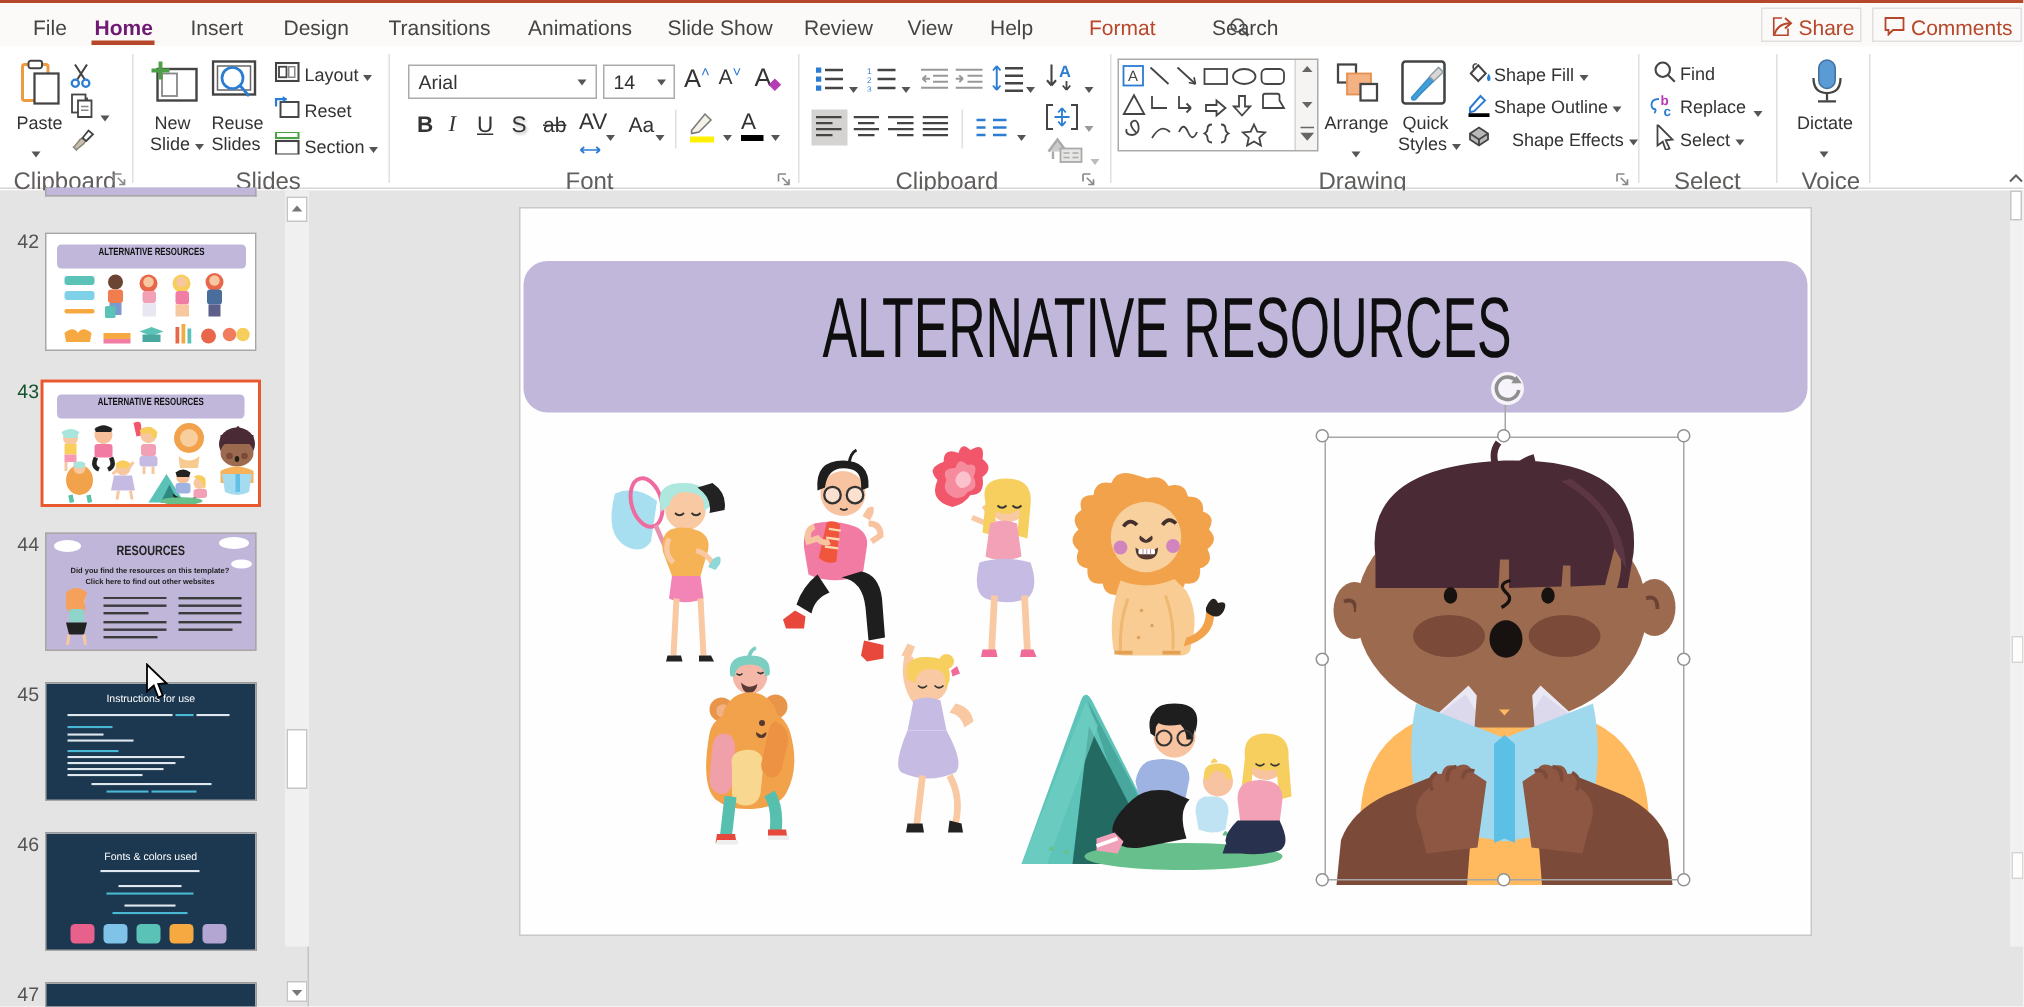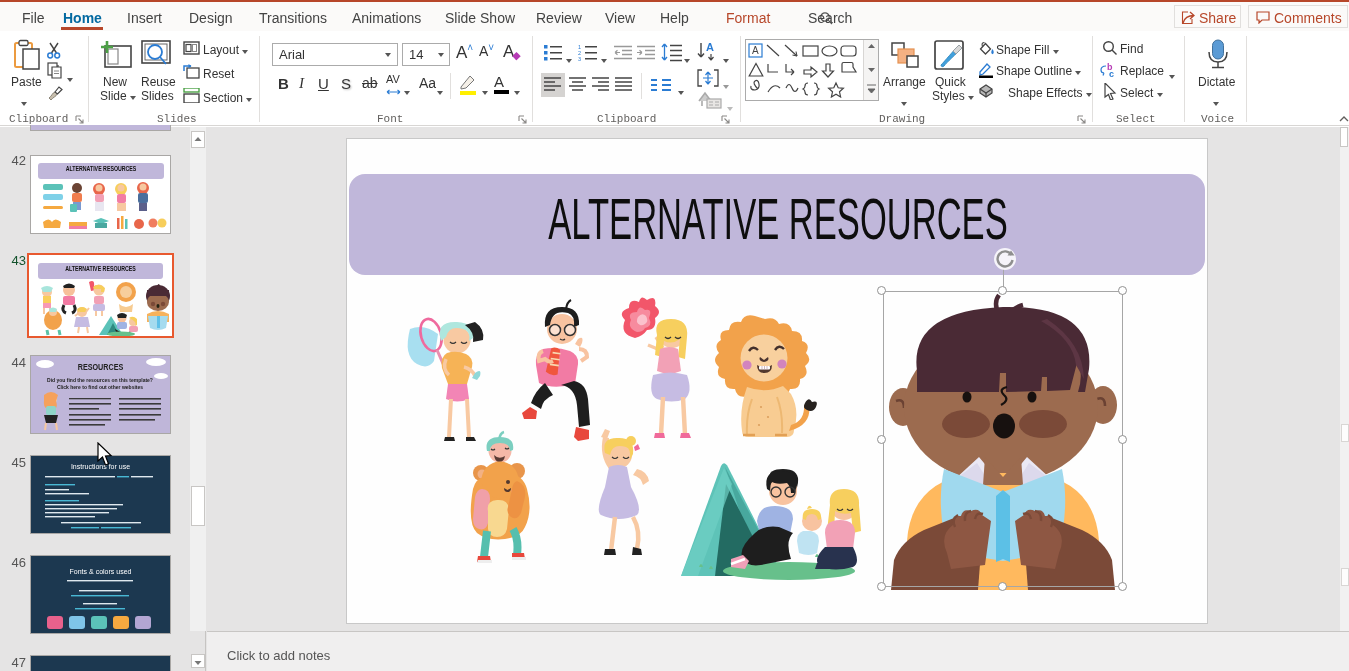--- a/index.html
+++ b/index.html
@@ -4,21 +4,21 @@
 <style>
   * { margin:0; padding:0; box-sizing:border-box; }
   html,body { width:1349px; height:671px; overflow:hidden; font-family:"Liberation Sans",sans-serif; background:#fff; }
   .abs { position:absolute; }
   #app { position:relative; width:1349px; height:671px; }
   #redbar { left:0; top:0; width:1349px; height:2px; background:#b7472a; }
   #menubar { left:0; top:2px; width:1349px; height:29px; background:#fbfaf9; }
   .tab { position:absolute; top:8px; font-size:14px; color:#444; }
   #ribbon { left:0; top:31px; width:1349px; height:95px; background:#fff; border-bottom:1px solid #d8d6d4; }
   .gsep { position:absolute; top:5px; height:86px; width:1px; background:#e1dfdd; }
-  .glabel { position:absolute; top:82px; font-size:11px; color:#605e5c;font-family:Liberation Mono, monospace; }
+  .glabel { position:absolute; top:82px; font-size:16px; color:#605e5c; }
   .combo { position:absolute; border:1px solid #ababab; background:#fff; font-size:13px; color:#333; }
   .dd { display:inline-block; width:0; height:0; border-left:3.5px solid transparent; border-right:3.5px solid transparent; border-top:4px solid #555; }
   .btxt { position:absolute; font-size:12px; color:#333; }
   #main { left:0; top:127px; width:1349px; height:544px; background:#e5e4e4; }
   #thumbs { position:absolute; left:0; top:0; width:206px; height:544px; background:#e5e4e4; border-right:1px solid #c6c4c2; }
   .thumb { position:absolute; left:30px; width:141px; height:79px; background:#fff; border:1px solid #a9a7a5; overflow:hidden; }
   .tnum { position:absolute; left:2px; width:24px; font-size:13px; color:#555; text-align:right; }
   #canvas { position:absolute; left:207px; top:0; width:1142px; height:504px; }
   #slide { position:absolute; left:139px; top:11px; width:862px; height:486px; background:#fefefe; border:1px solid #c8c8c8; }
   #banner { position:absolute; left:2px; top:35px; width:856px; height:101px; background:#c0b7da; border-radius:16px; }
@@ -27,21 +27,21 @@
   #notesbar span { position:absolute; left:20px; top:16px; font-size:13px; color:#555; }
   .handle { position:absolute; width:9px; height:9px; border-radius:50%; background:#fff; border:1.5px solid #919191; }
   svg text { font-family:"Liberation Sans",sans-serif; }
 </style>
 </head>
 <body>
 <div id="app">
   <div id="redbar" class="abs"></div>
   <div id="menubar" class="abs">
     <span class="tab" style="left:22px;">File</span>
-    <span class="tab" style="left:63px; font-weight:bold; color:#0369a1;">Home</span>
+    <span class="tab" style="left:63px; font-weight:bold; color:#701a75;">Home</span>
     <span class="tab" style="left:127px;">Insert</span>
     <span class="tab" style="left:189px;">Design</span>
     <span class="tab" style="left:259px;">Transitions</span>
     <span class="tab" style="left:352px;">Animations</span>
     <span class="tab" style="left:445px;">Slide Show</span>
     <span class="tab" style="left:536px;">Review</span>
     <span class="tab" style="left:605px;">View</span>
     <span class="tab" style="left:660px;text-align:center;">Help</span>
     <span class="tab" style="left:726px; color:#b7472a;">Format</span>
     <div class="abs" style="left:61px; top:25px; width:42px; height:3px; background:#b7472a;"></div>
@@ -156,21 +156,21 @@
     <div class="combo" style="left:272px; top:12px; width:126px; height:23px; line-height:21px; padding-left:6px;">Arial<span class="dd" style="position:absolute; right:6px; top:9px;"></span></div>
     <div class="combo" style="left:402px; top:12px; width:48px; height:23px; line-height:21px; padding-left:6px;">14<span class="dd" style="position:absolute; right:5px; top:9px;"></span></div>
     <div class="abs" style="left:456px; top:12px; font-size:17px; color:#333;">A<span style="font-size:10px; position:relative; top:-7px; color:#2b7cd3;">˄</span></div>
     <div class="abs" style="left:479px; top:12px; font-size:14px; color:#333;">A<span style="font-size:10px; position:relative; top:-5px; color:#2b7cd3;">˅</span></div>
     <div class="abs" style="left:503px; top:11px; font-size:17px; color:#333;">A<span style="font-size:11px; color:#b63ab5; position:relative; top:2px; left:-2px;">◆</span></div>
     <div class="abs" style="left:278px; top:44px; font-size:15px; font-weight:bold; color:#333;">B</div>
     <div class="abs" style="left:299px; top:44px; font-size:15px; font-style:italic; font-family:'Liberation Serif',serif; color:#333;">I</div>
     <div class="abs" style="left:318px; top:44px; font-size:15px; text-decoration:underline; color:#333;">U</div>
     <div class="abs" style="left:341px; top:44px; font-size:15px; color:#333; text-shadow:1px 1px 2px #bbb;">S</div>
     <div class="abs" style="left:362px; top:44px; font-size:14px; color:#333; text-decoration:line-through;">ab</div>
-    <div class="abs" style="left:386px; top:42px; font-size:11px; color:#333;">AV<br><svg width="16" height="6" viewBox="0 0 16 6" style="margin-top:-2px;">
+    <div class="abs" style="left:386px; top:42px; font-size:15px; color:#333;">AV<br><svg width="16" height="6" viewBox="0 0 16 6" style="margin-top:-2px;">
           <path d="M1 3 h13 M1 3 l2.5-2 M1 3 l2.5 2 M14 3 l-2.5 -2 M14 3 l-2.5 2" stroke="#2b7cd3" stroke-width="1.1" fill="none"></path>
         </svg></div>
     <div class="abs" style="left:404px; top:50px;"><span class="dd"></span></div>
     <div class="abs" style="left:419px; top:44px; font-size:14px; color:#333;">Aa</div>
     <div class="abs" style="left:437px; top:50px;"><span class="dd"></span></div>
     <div class="gsep" style="left:450px; top:42px; height:26px;"></div>
     <svg class="abs" style="left:458px; top:43px;" width="20" height="22" viewBox="0 0 20 22">
       <path d="M3 13 L12 2 L16 6 L8 14 L3 15 Z" fill="#f5f0e8" stroke="#777" stroke-width="1"></path>
       <rect x="2" y="17" width="16" height="4" fill="#ffef00"></rect>
     </svg>
@@ -735,16 +735,13 @@
         <div class="handle" style="left:651px; top:443px;"></div>
         <div class="handle" style="left:771px; top:443px;"></div>
       </div>
 
       <div class="abs" style="left:1133px; top:0; width:9px; height:504px; background:#f1f1f1;"></div>
       <div class="abs" style="left:1133px; top:0; width:8px; height:20px; background:#fff; border:1px solid #c8c6c4;"></div>
       <div class="abs" style="left:1134px; top:297px; width:8px; height:18px; background:#fdfdfd; border:1px solid #d8d6d4;"></div>
       <div class="abs" style="left:1134px; top:441px; width:8px; height:18px; background:#fdfdfd; border:1px solid #d8d6d4;"></div>
     </div>
   </div>
-  <div id="notesbar" class="abs">
-      <span>Click to add notes</span>
-    </div>
 </div>
 
 </body></html>

